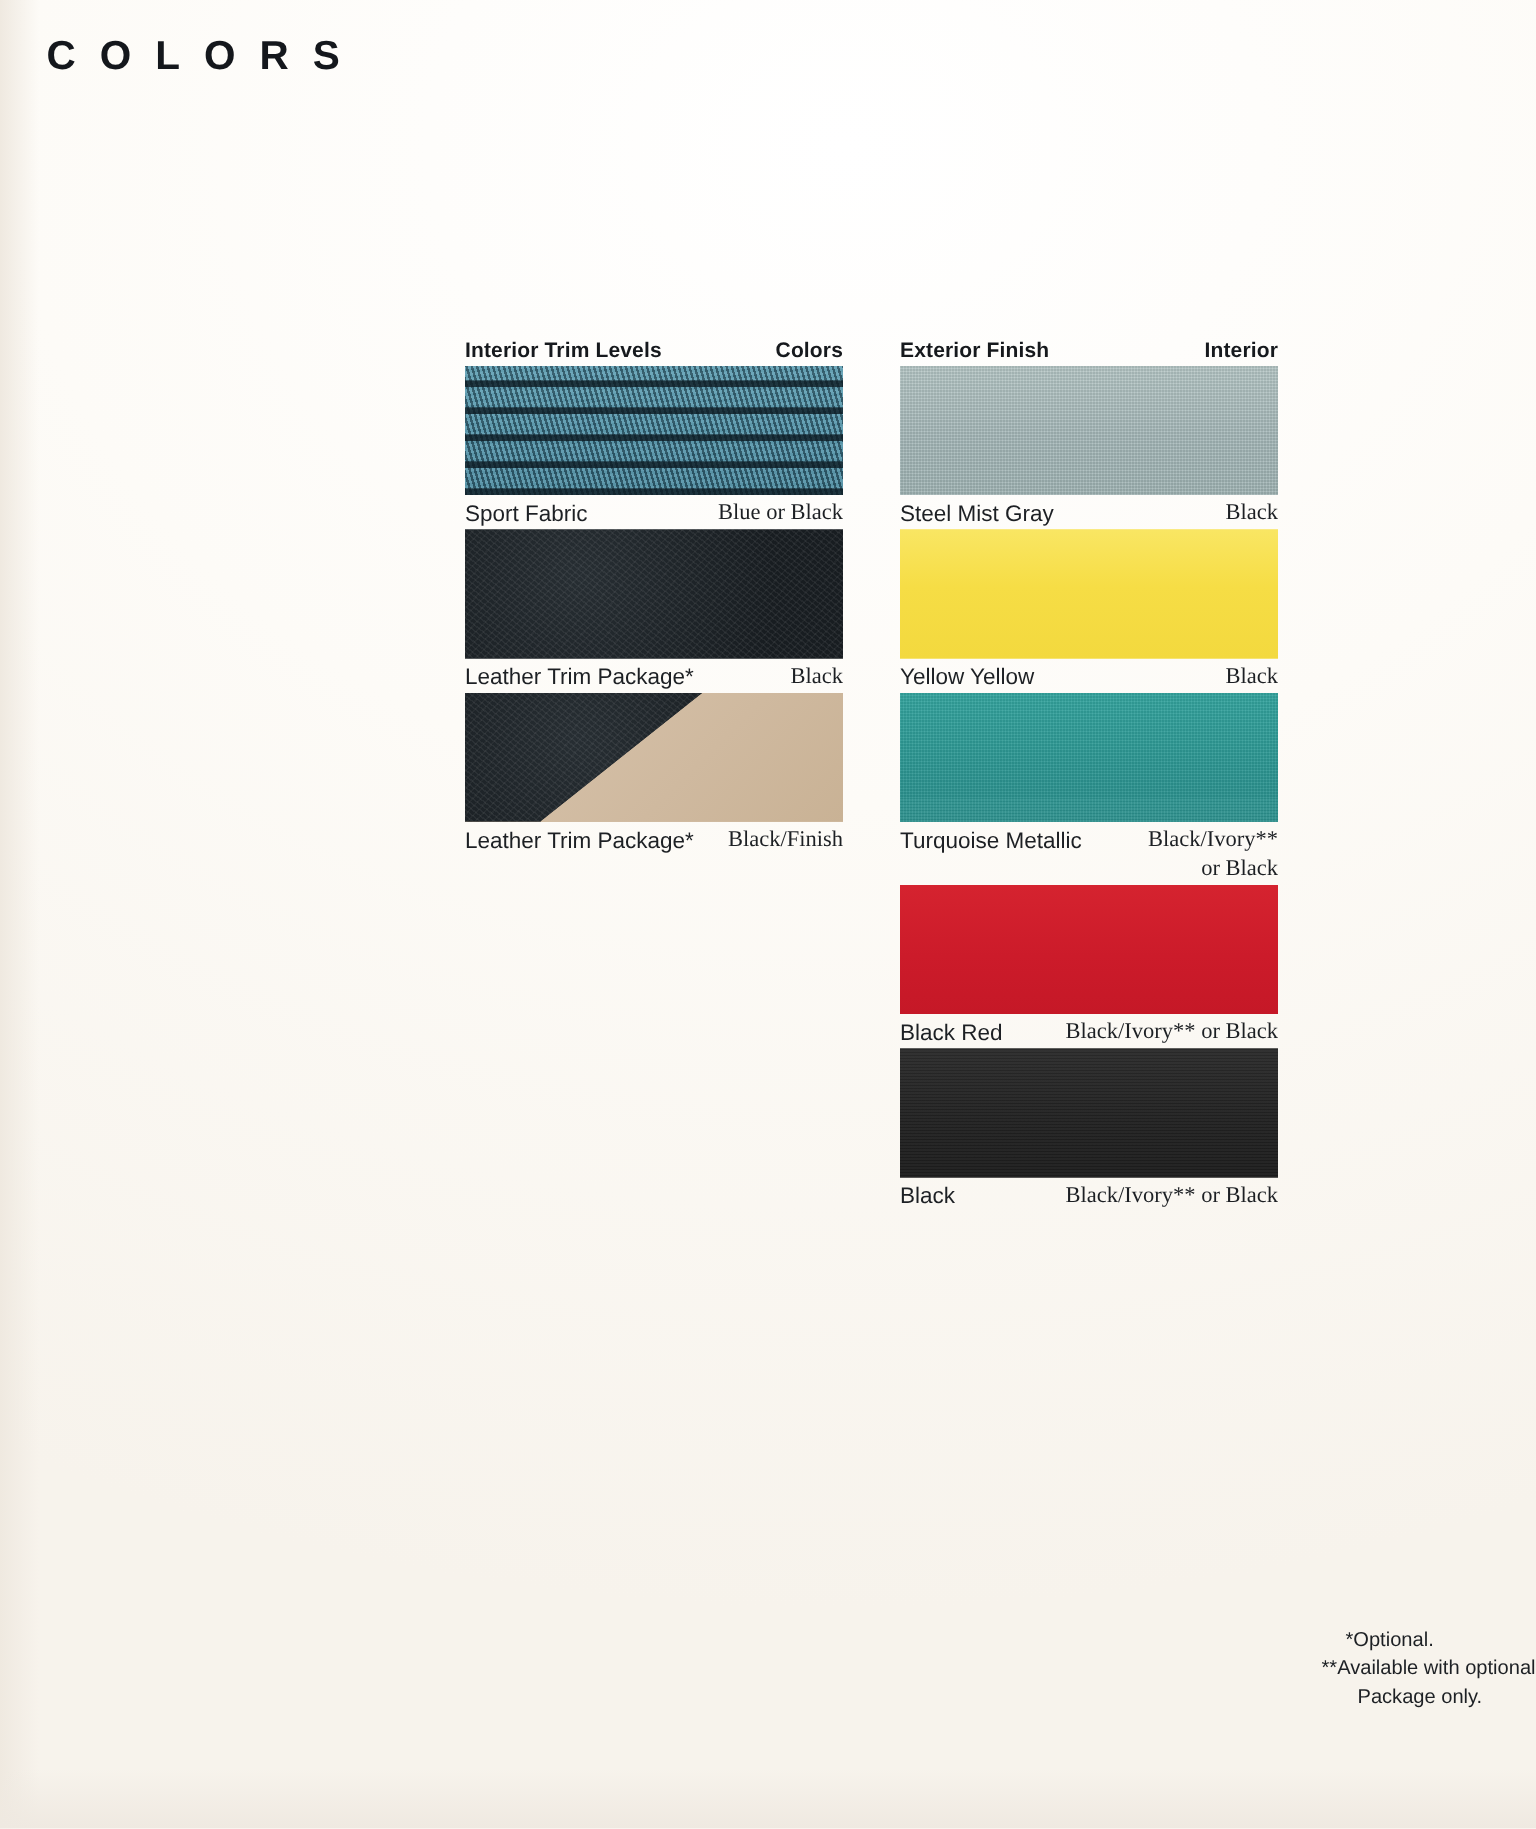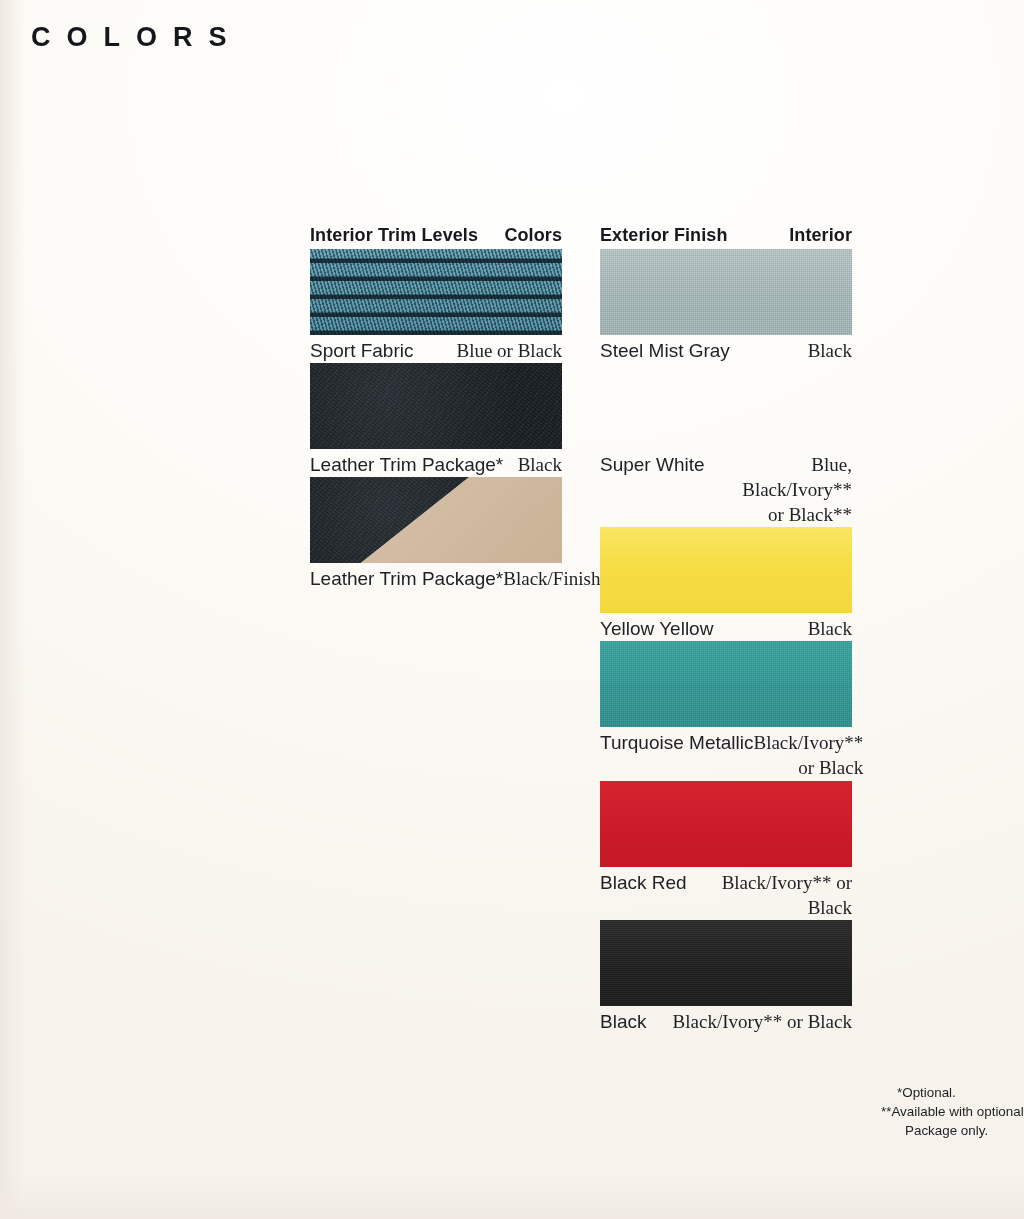--- a/index.html
+++ b/index.html
@@ -58,39 +58,39 @@
     position: absolute;
     top: 0;
   }
   .col-interior { left: 0px; width: 252px; }
   .col-exterior { left: 290px; width: 252px; }
 
   .col-head {
     display: flex;
     justify-content: space-between;
     align-items: flex-end;
-    font-size: 18px;
+    font-size: 14px;
     font-weight: bold;
     color: #16191d;
     letter-spacing: 0.1px;
     padding-bottom: 3px;
   }
 
   .swatch {
     width: 252px;
     height: 86px;
     position: relative;
     overflow: hidden;
   }
 
   .row-caption {
     display: flex;
     justify-content: space-between;
     align-items: flex-start;
-    font-size: 19px;
+    font-size: 15px;
     color: #1d2024;
     padding-top: 3px;
     line-height: 1.32;
   }
   .row-caption .name { white-space: nowrap; }
   .row-caption .spec { text-align: right; white-space: pre-line; font-family: Liberation Serif, serif; }
 
   .entry { margin-bottom: 0px; }
 
   
@@ -247,28 +247,20 @@
     </div>
 
     <div class="entry">
       <div class="swatch sw-steel-mist"></div>
       <div class="row-caption">
         <span class="name">Steel Mist Gray</span>
         <span class="spec">Black</span>
       </div>
     </div>
 
-    <div class="entry">
-      <div class="swatch sw-super-white"></div>
-      <div class="row-caption">
-        <span class="name">Super White</span>
-        <span class="spec">Blue, Black/Ivory**
-or Black**</span>
-      </div>
-    </div>
 
     <div class="entry">
       <div class="swatch sw-signal-yellow"></div>
       <div class="row-caption">
         <span class="name">Yellow Yellow</span>
         <span class="spec">Black</span>
       </div>
     </div>
 
     <div class="entry">

